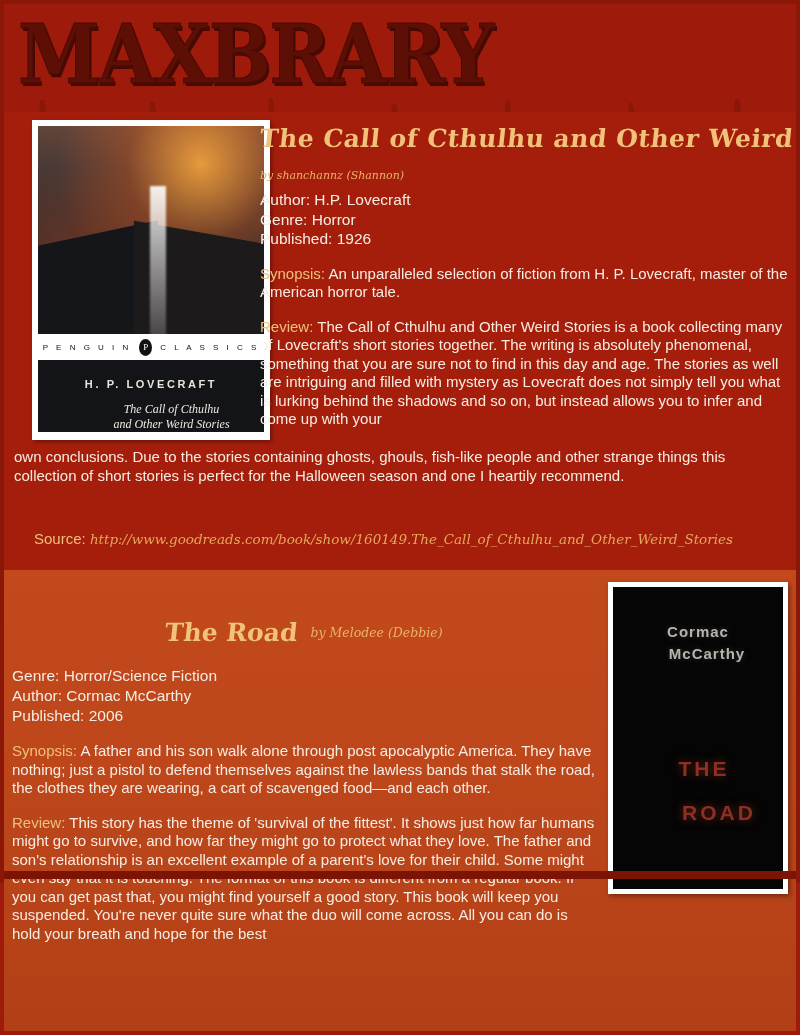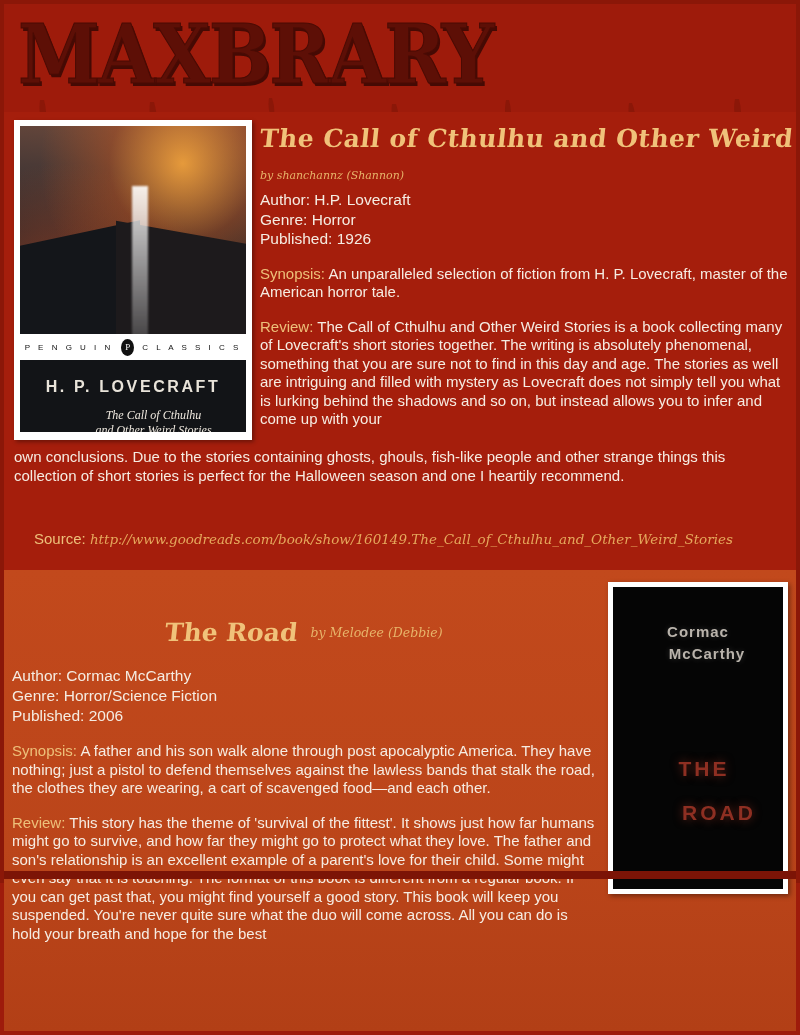--- a/index.html
+++ b/index.html
@@ -57,21 +57,21 @@
   
   .entry1 {
     position: absolute;
     left: 0; top: 108px;
     width: 792px;
     height: 458px;
     background: #a51e0c;
   }
   .cover1 {
     position: absolute;
-    left: 10px;
+    left: 28px;
     top: 8px;
     width: 238px;
     height: 320px;
     background: #ffffff;
     padding: 6px 6px 8px 6px;
     box-sizing: border-box;
     box-shadow: 2px 2px 4px rgba(0,0,0,0.35);
   }
   .cover1-inner {
     position: relative;
@@ -144,21 +144,21 @@
   }
   .cover1-lower {
     position: absolute;
     left: 0; right: 0; top: 234px; bottom: 0;
     background: #121417;
     text-align: center;
     color: #e9e4da;
   }
   .cover1-author {
     margin-top: 18px;
-    font-size: 16px;
+    font-size: 11px;
     letter-spacing: 2.6px;
     font-weight: bold;
   }
   .cover1-title {
     margin-top: 12px;
     font-family: "Liberation Serif", serif;
     font-style: italic;
     font-size: 12px;
     line-height: 15px;
     color: #efe9df;
@@ -416,22 +416,22 @@
       </div>
     </div>
 
     <div class="entry2-head">
       <span class="book-title-2">The Road</span>
       <span class="by-line-2">by Melodee (Debbie)</span>
     </div>
 
     <div class="entry2-body">
       <div class="meta-block">
+        <div class="meta-line">Genre: Horror/Science Fiction</div>
         <div class="meta-line">Author: Cormac McCarthy</div>
-        <div class="meta-line">Genre: Horror/Science Fiction</div>
         <div class="meta-line">Published: 2006</div>
       </div>
 
       <div class="para">
         <span class="label-amber">Synopsis:</span><span> A father and his son walk alone through post apocalyptic America. They have nothing; just a pistol to defend themselves against the lawless bands that stalk the road, the clothes they are wearing, a cart of scavenged food—and each other.</span>
       </div>
 
       <div class="para">
         <span class="label-amber">Review:</span><span> This story has the theme of 'survival of the fittest'. It shows just how far humans might go to survive, and how far they might go to protect what they love. The father and son's relationship is an excellent example of a parent's love for their child. Some might even say that it is touching. The format of this book is different from a regular book. If you can get past that, you might find yourself a good story. This book will keep you suspended. You're never quite sure what the duo will come across. All you can do is hold your breath and hope for the best</span>
       </div>

